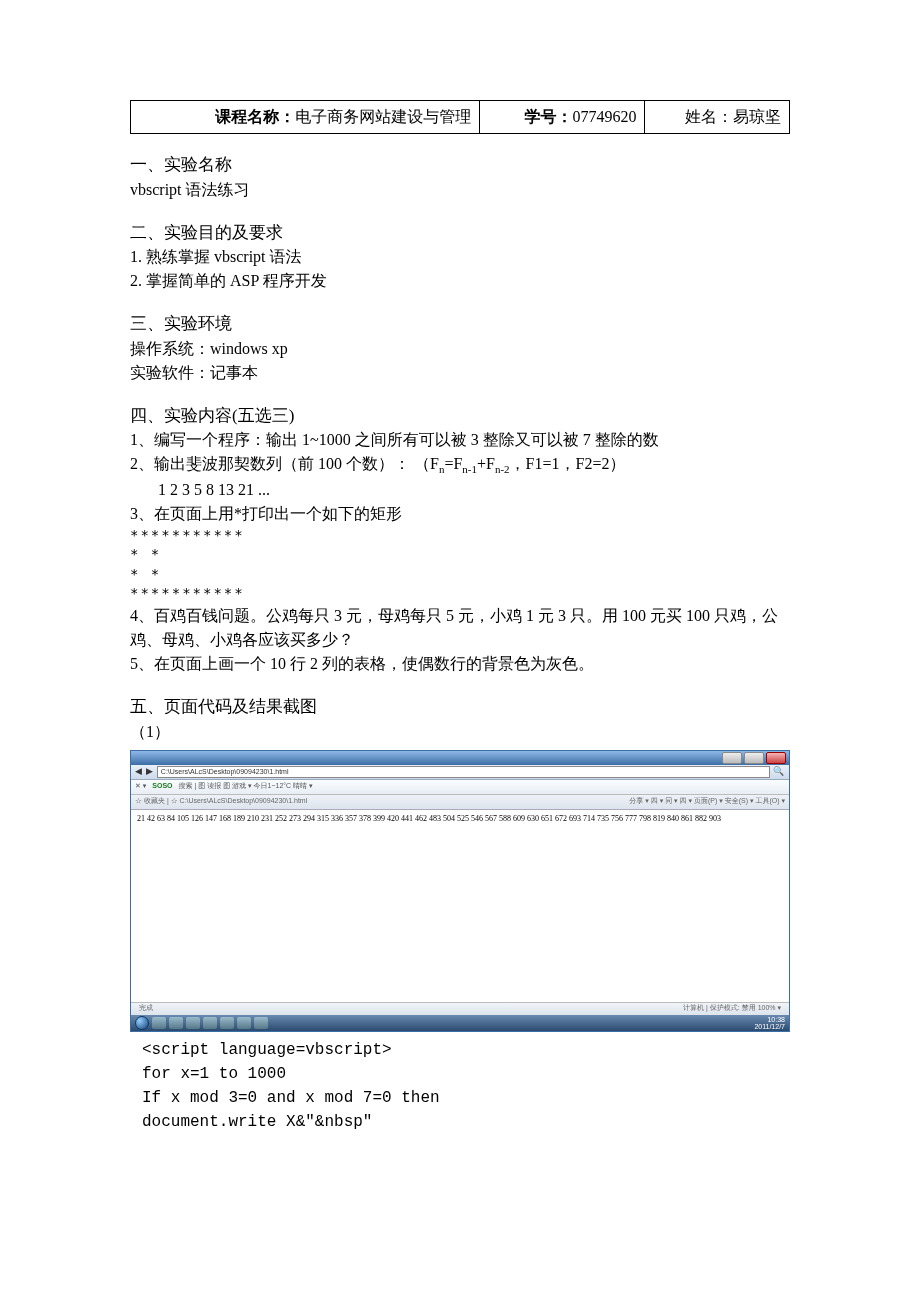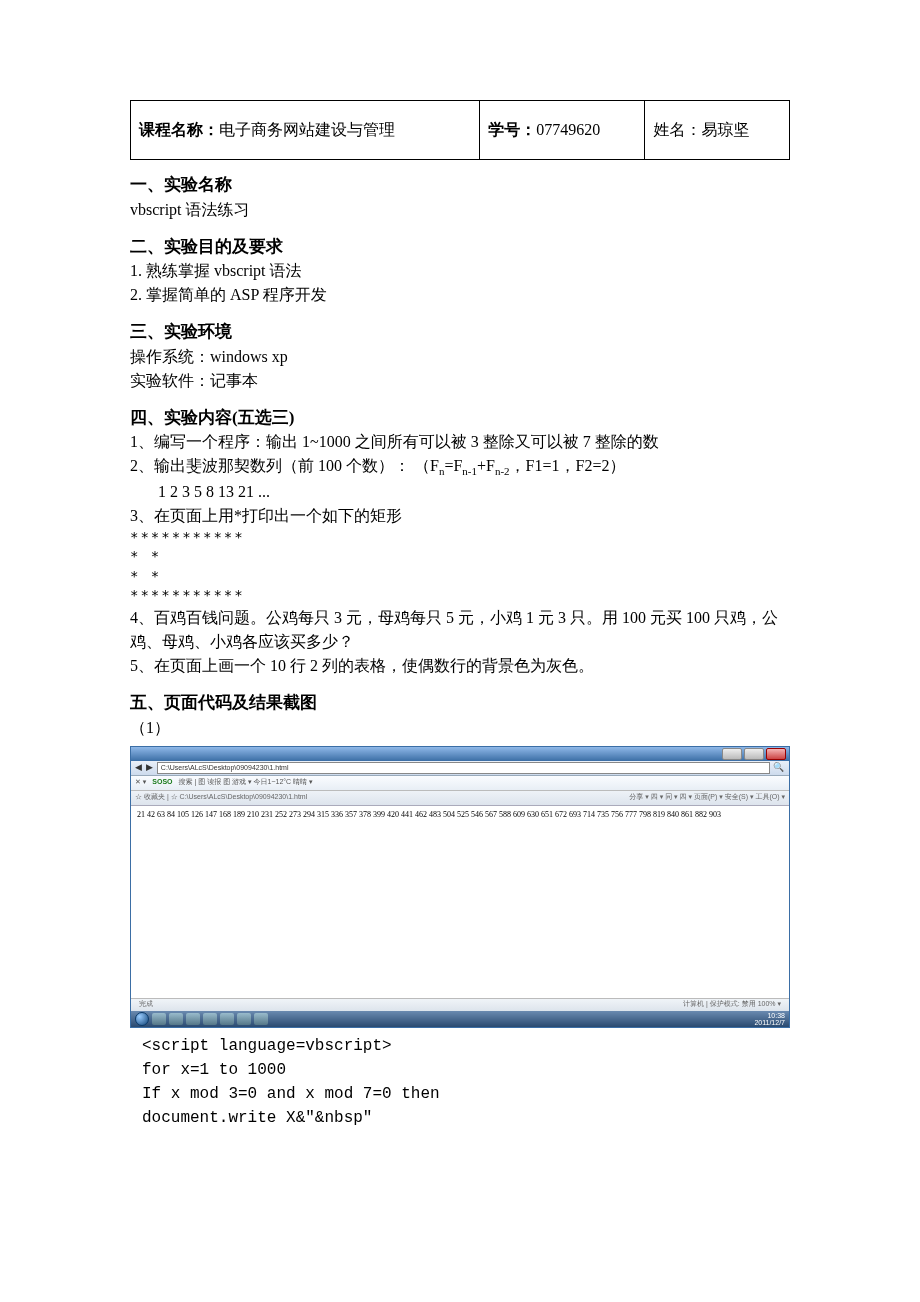--- a/index.html
+++ b/index.html
@@ -13,28 +13,29 @@
   width: 920px;
   box-sizing: border-box;
 }
 table.info {
   border-collapse: collapse;
   width: 100%;
   margin-bottom: 6px;
 }
 table.info td {
   border: 1px solid #000;
-  padding: 17px 8px;
+  padding: 4px 8px;
   vertical-align: middle;
+  text-align: right;
 }
 .bold { font-weight: bold; }
 .heading {
-  font-weight: bold;
+  font-weight: normal;
   font-size: 17px;
-  margin-top: 12px;
+  margin-top: 18px;
 }
 .line { margin: 0; }
 .indent { padding-left: 28px; }
 .star-row {
   font-family: monospace;
   font-size: 14px;
   letter-spacing: 2px;
   line-height: 1.4;
 }
 .sub { font-size: 11px; vertical-align: sub; }

